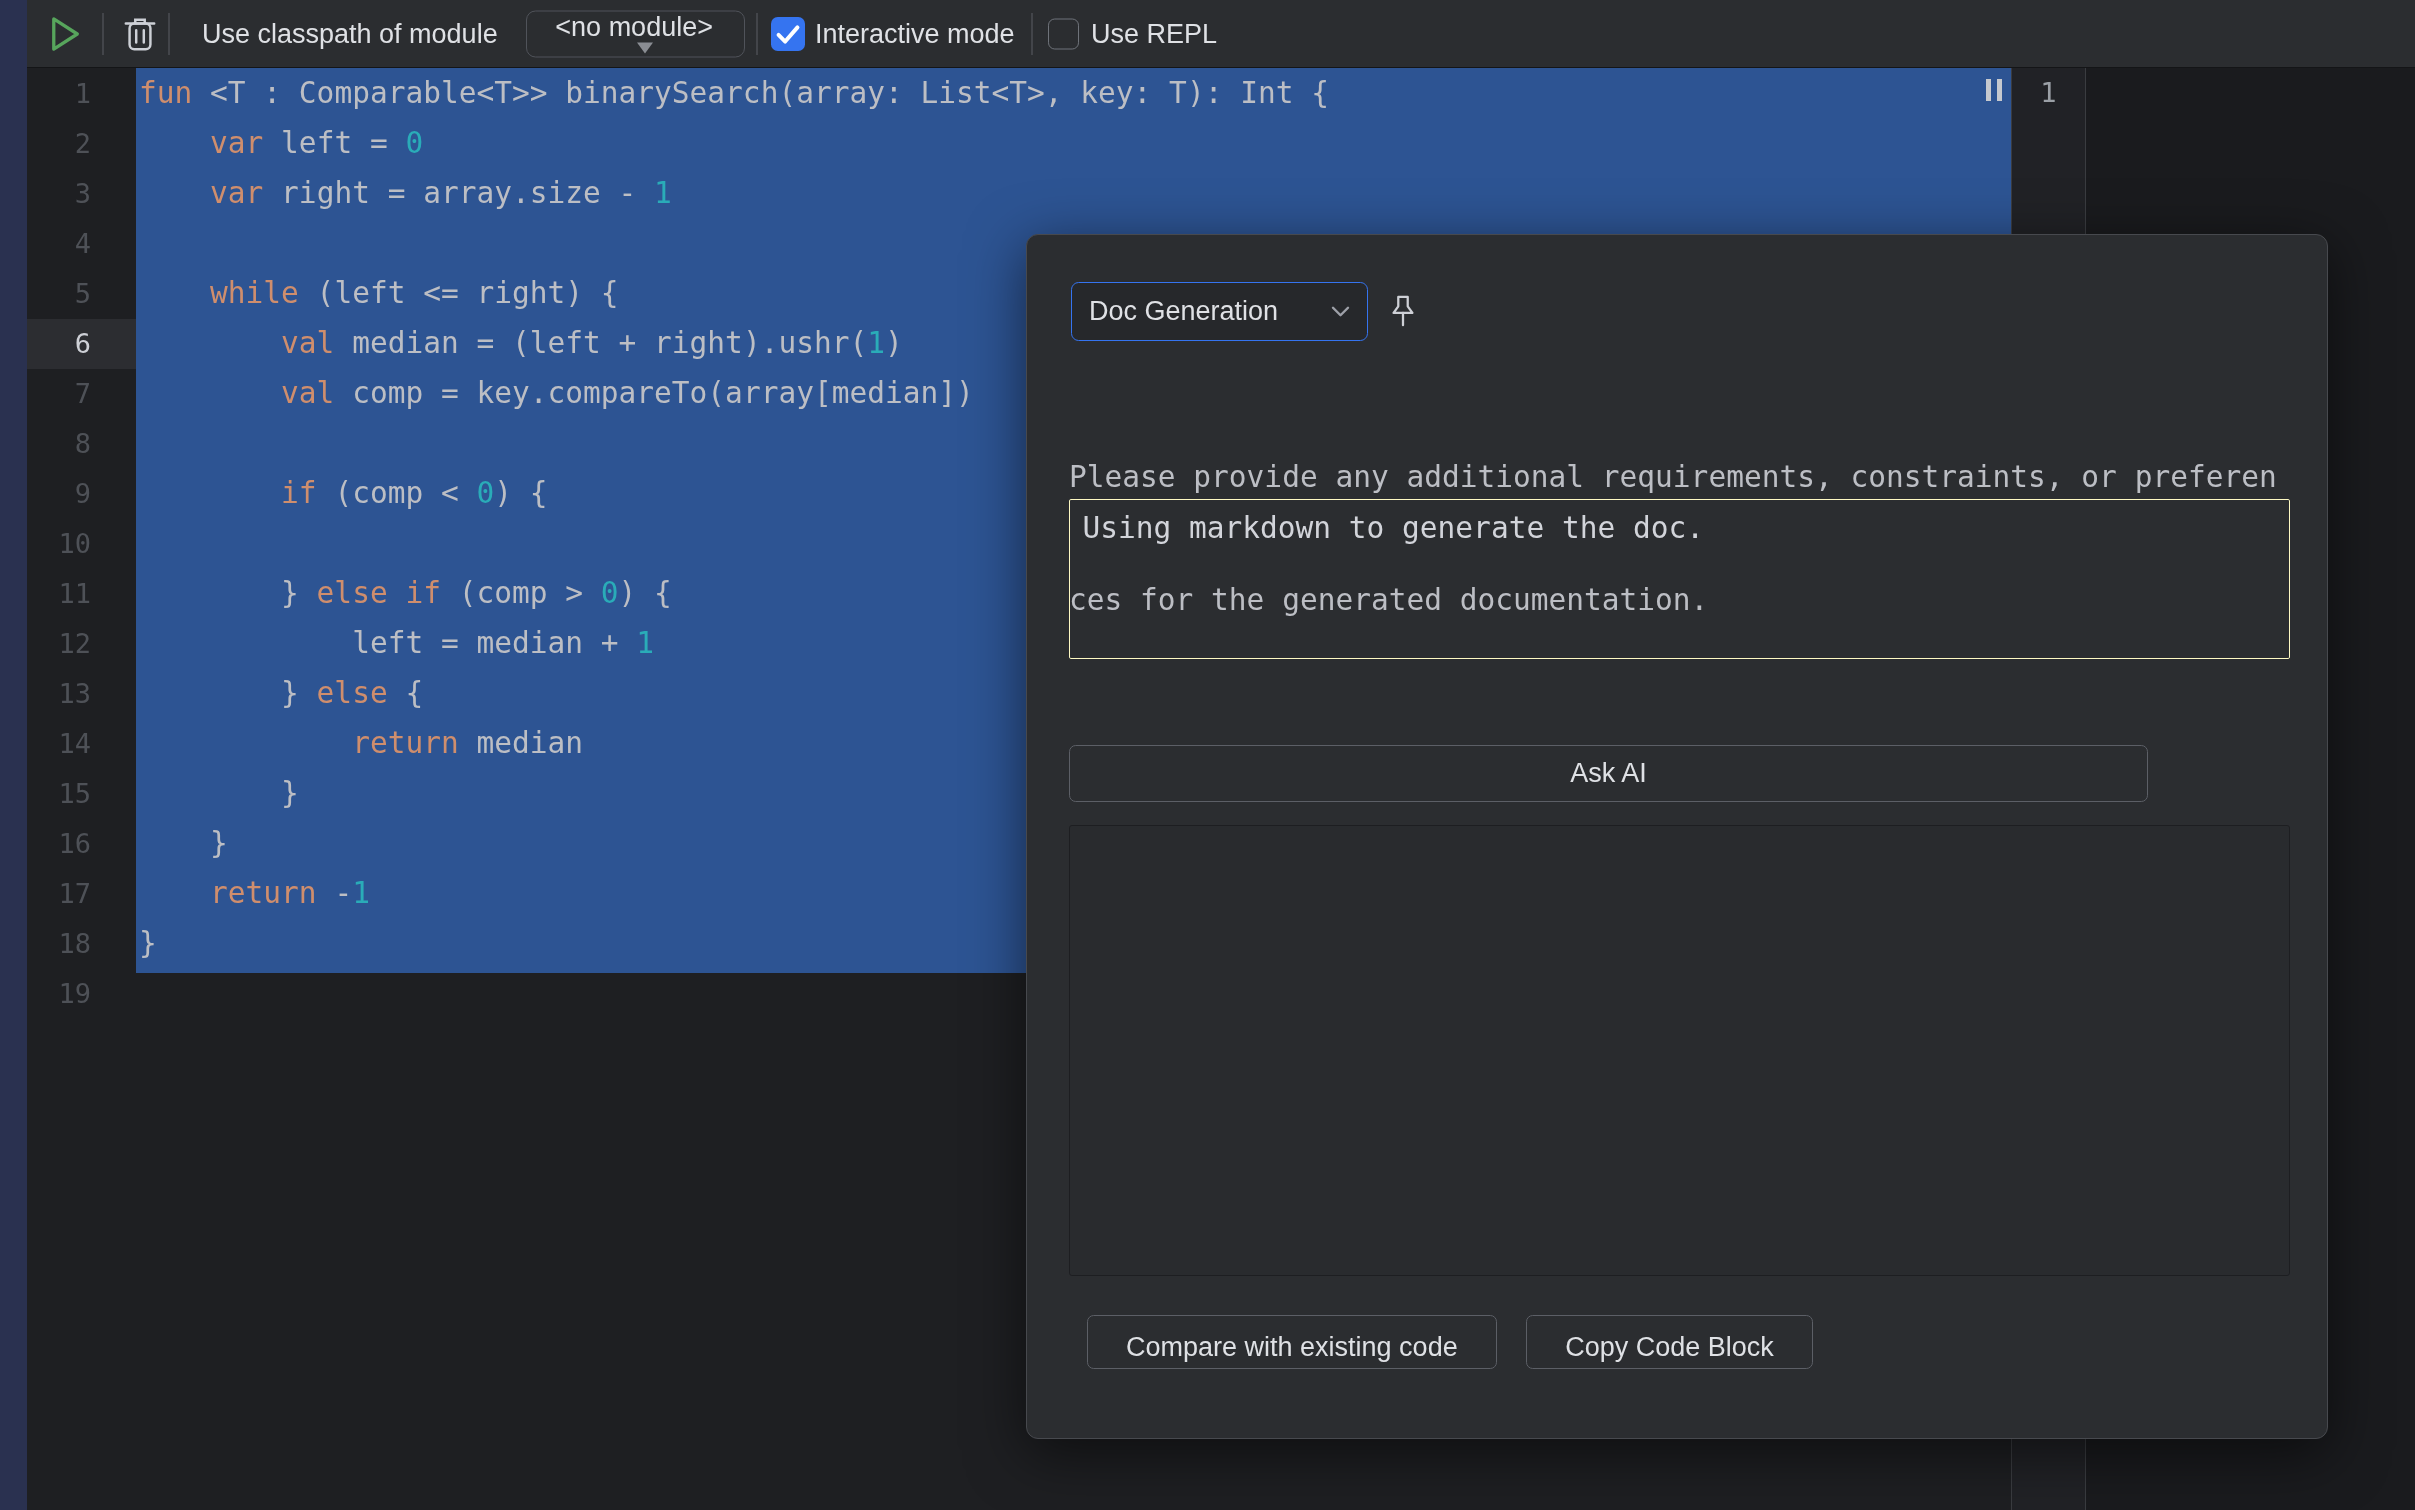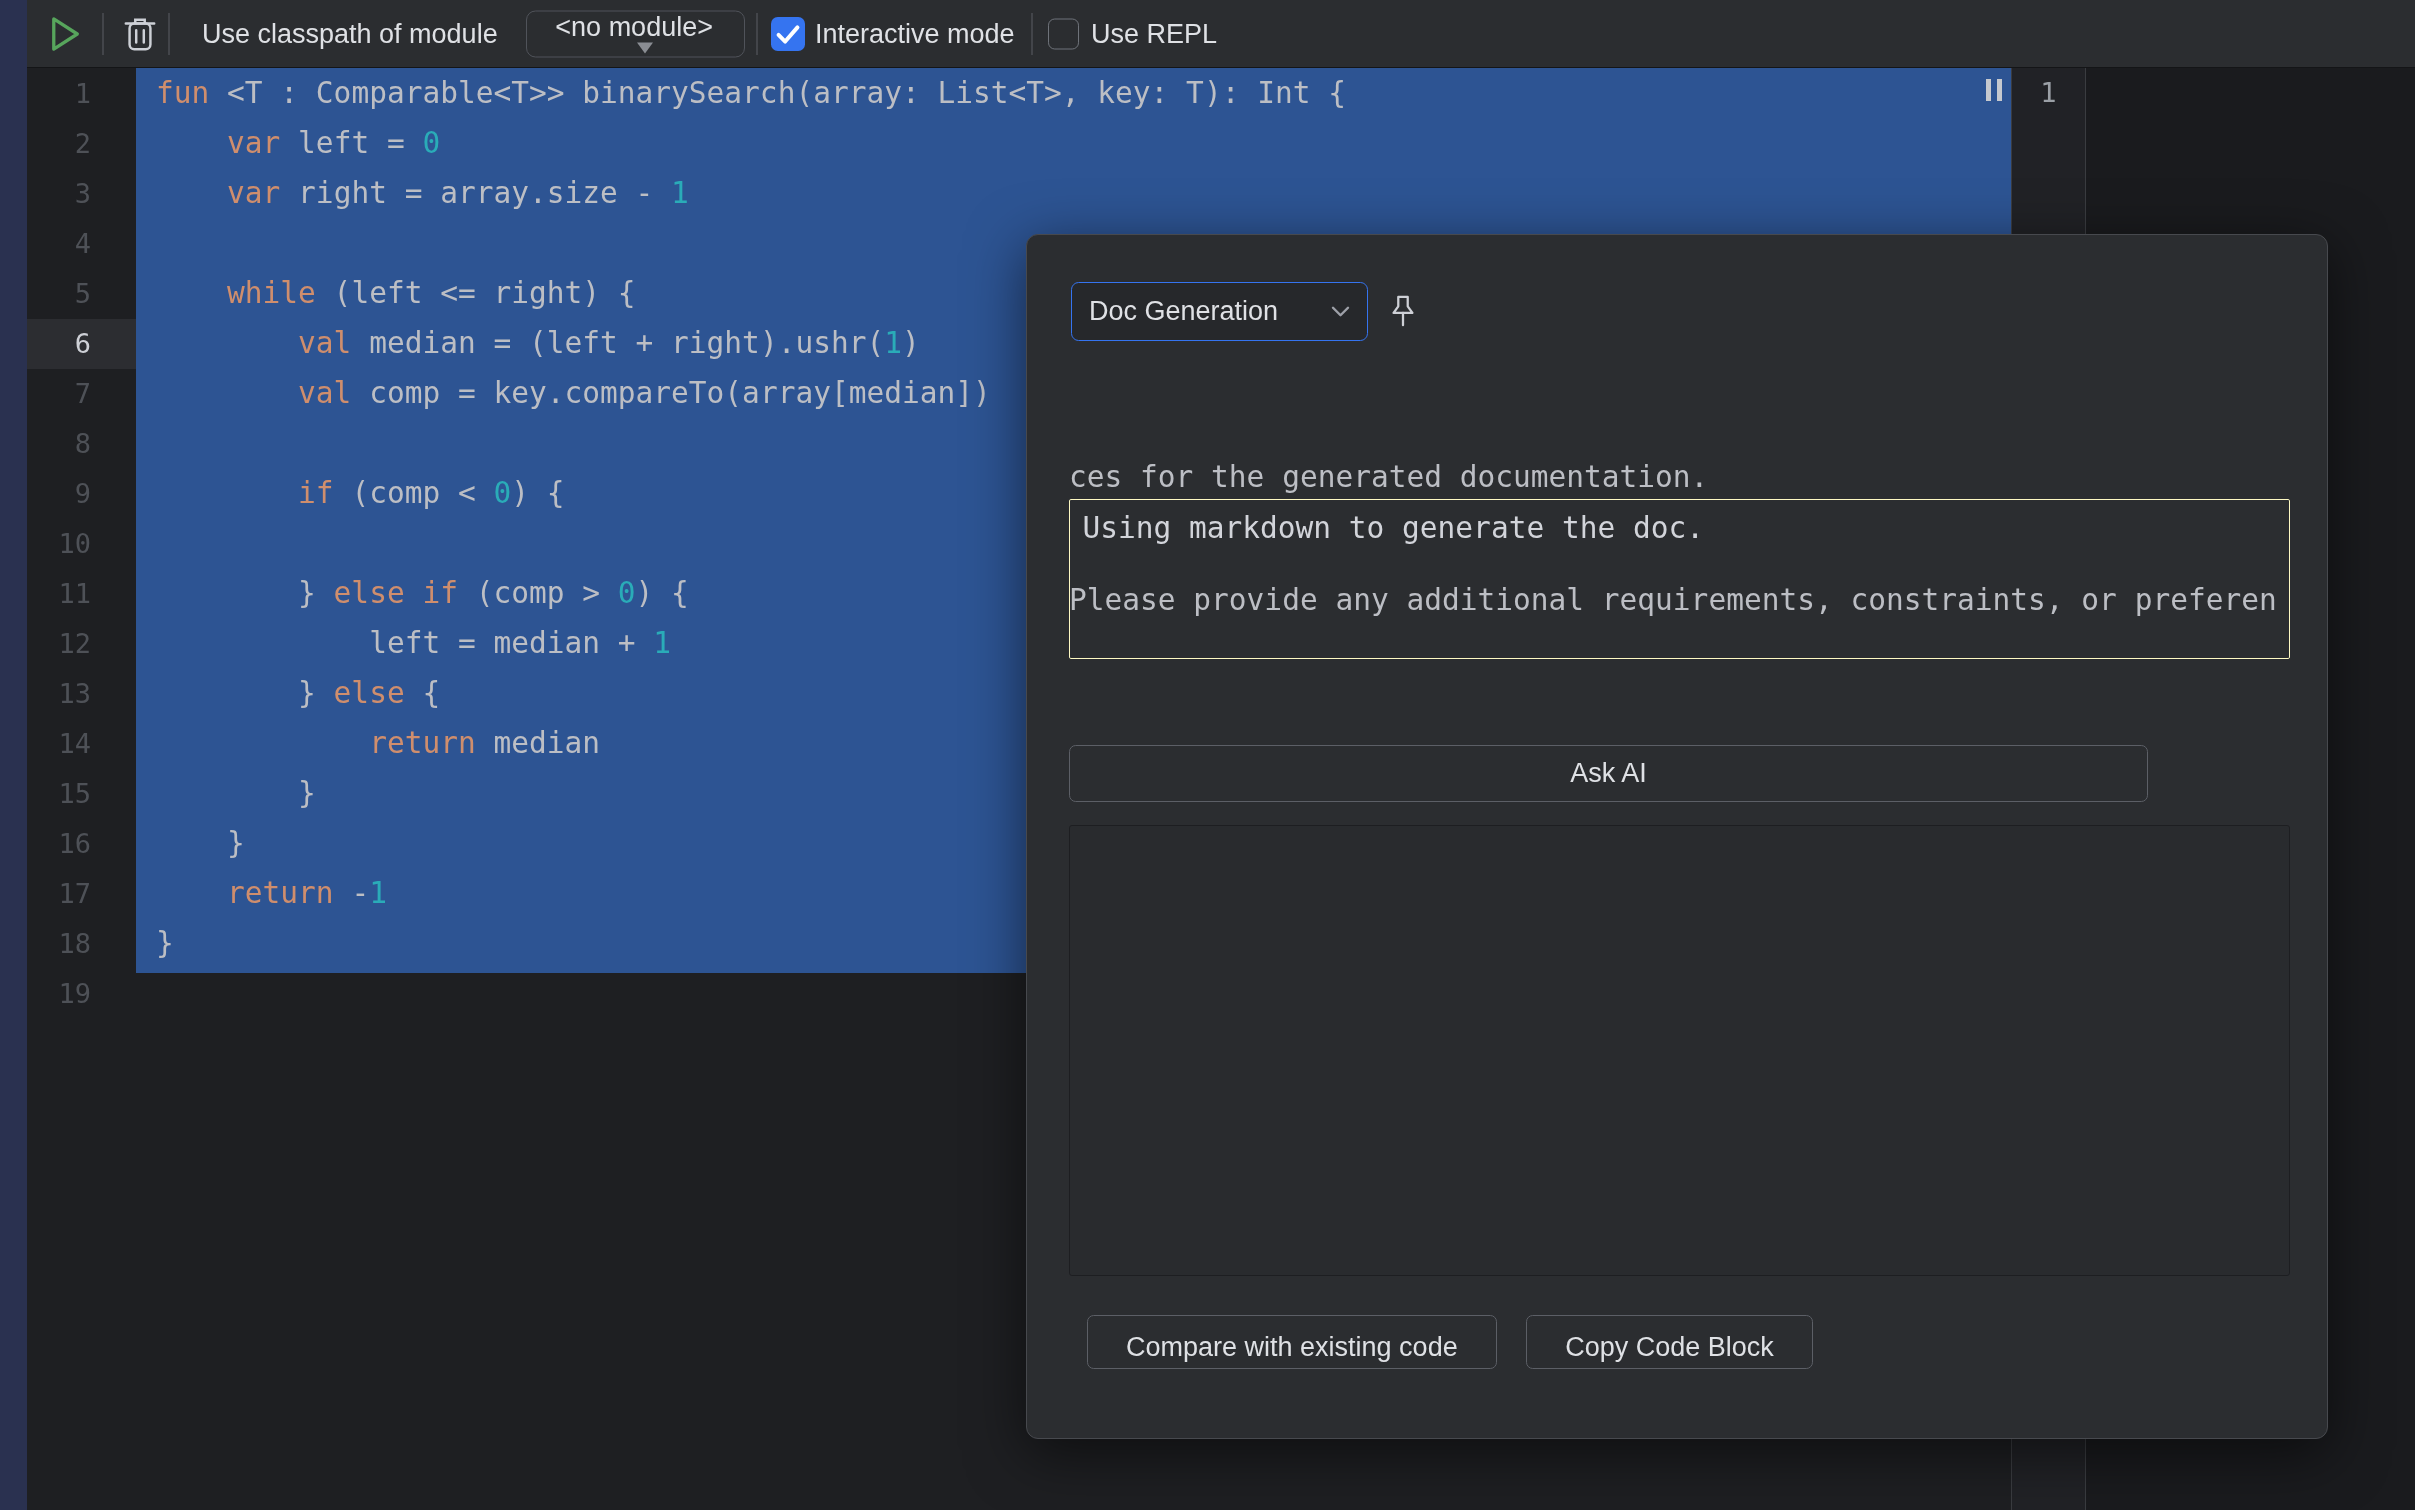--- a/index.html
+++ b/index.html
@@ -27,21 +27,21 @@
 
   
   .editor{position:absolute;left:27px;top:68px;width:1984px;height:1442px;background:#1e1f22;}
   .selection-rect{position:absolute;left:109px;right:0;top:0;height:905px;background:#2d5493;}
   .cur-line-band{position:absolute;left:0;width:109px;top:251px;height:50px;background:#2c2d31;}
   #code-lines{position:relative;z-index:1;}
   .line{display:flex;height:50px;align-items:center;}
   .ln{width:109px;box-sizing:border-box;text-align:right;padding-right:45px;flex:none;
       font-family:"DejaVu Sans Mono","Liberation Mono",monospace;font-size:27px;color:#4e5157;}
   .ln.cur{color:#ced0d6;}
-  .code{white-space:pre;padding-left:20px;font-family:"DejaVu Sans Mono","Liberation Mono",monospace;
+  .code{white-space:pre;padding-left:3px;font-family:"DejaVu Sans Mono","Liberation Mono",monospace;
         font-size:29.5px;}
   .tok-kw{color:#cf8e6d;}
   .tok-num{color:#2aacb8;}
   .tok-pl{color:#bcbec4;}
   .pause-glyph{position:absolute;z-index:2;left:1959px;top:10.5px;width:16px;height:22px;box-sizing:border-box;
                border-left:5.7px solid #c6c9ce;border-right:5.7px solid #c6c9ce;}
 
   
   .results-gutter{position:absolute;left:2011px;top:68px;width:75px;height:1442px;box-sizing:border-box;
                   background:#212226;border-left:1px solid #3a3c40;border-right:1px solid #3a3c40;}
@@ -219,22 +219,22 @@
     </div>
     <button class="pin-btn">
       <span>
         <svg width="34" height="38" viewBox="0 0 36 40" fill="none" stroke="#ced0d6" stroke-width="2.4" stroke-linecap="round" stroke-linejoin="round">
           <path d="M13 4 h10 v10 l5 7 h-20 l5 -7 z"></path>
           <path d="M18 21 v13"></path>
         </svg>
       </span>
     </button>
     <div class="prompt">
+      <div>Please provide any additional requirements, constraints, or preferen</div>
       <div>ces for the generated documentation.</div>
-      <div>Please provide any additional requirements, constraints, or preferen</div>
     </div>
     <textarea class="req-input" spellcheck="false" style="">Using markdown to generate the doc.</textarea>
     <button class="ask-btn">Ask AI</button>
     <div class="output-box"></div>
     <div class="btn-row">
       <button>Compare with existing code</button>
       <button>Copy Code Block</button>
     </div>
   </div>
 

